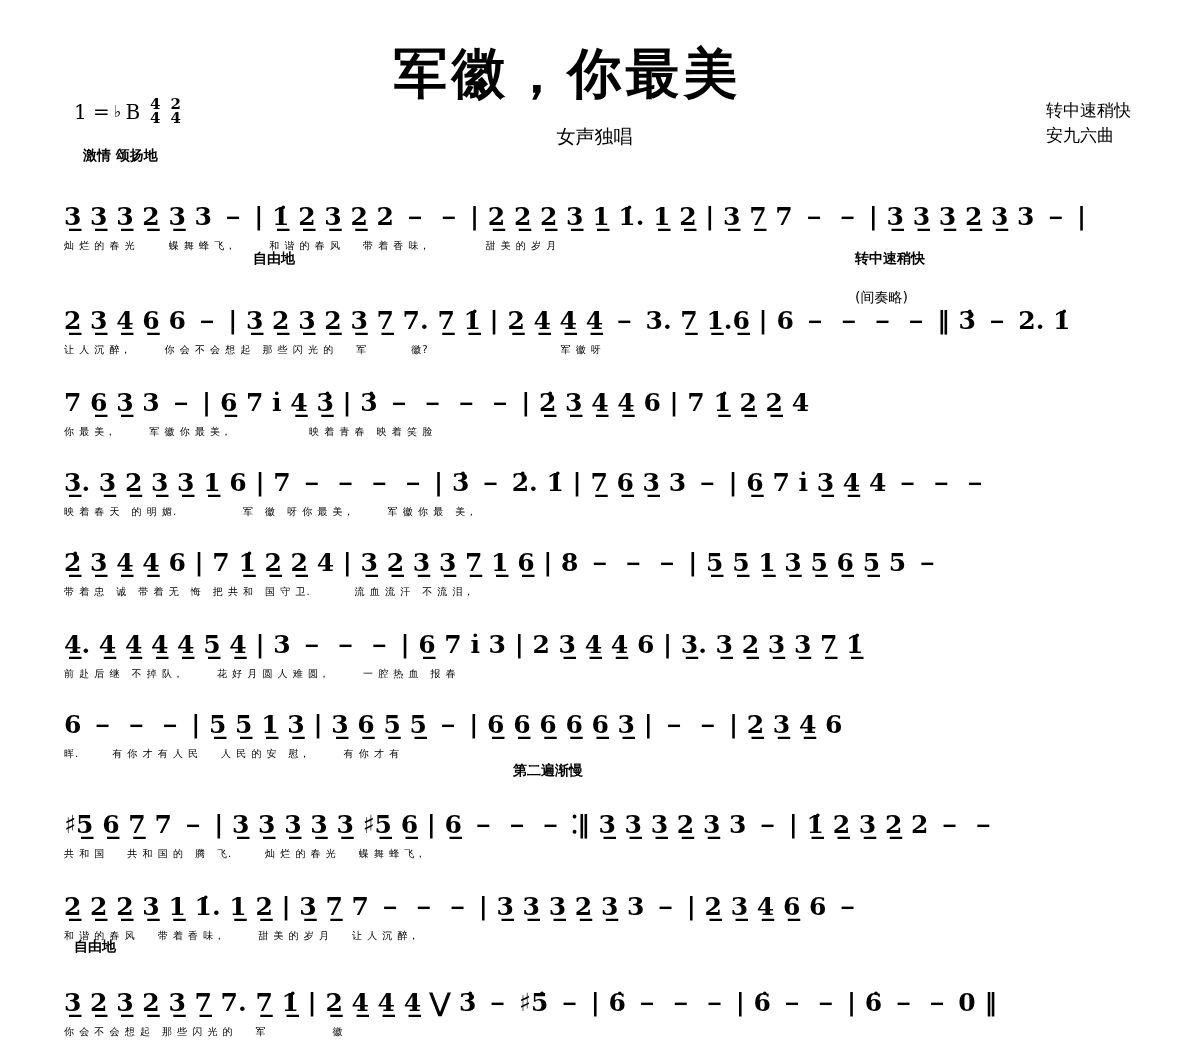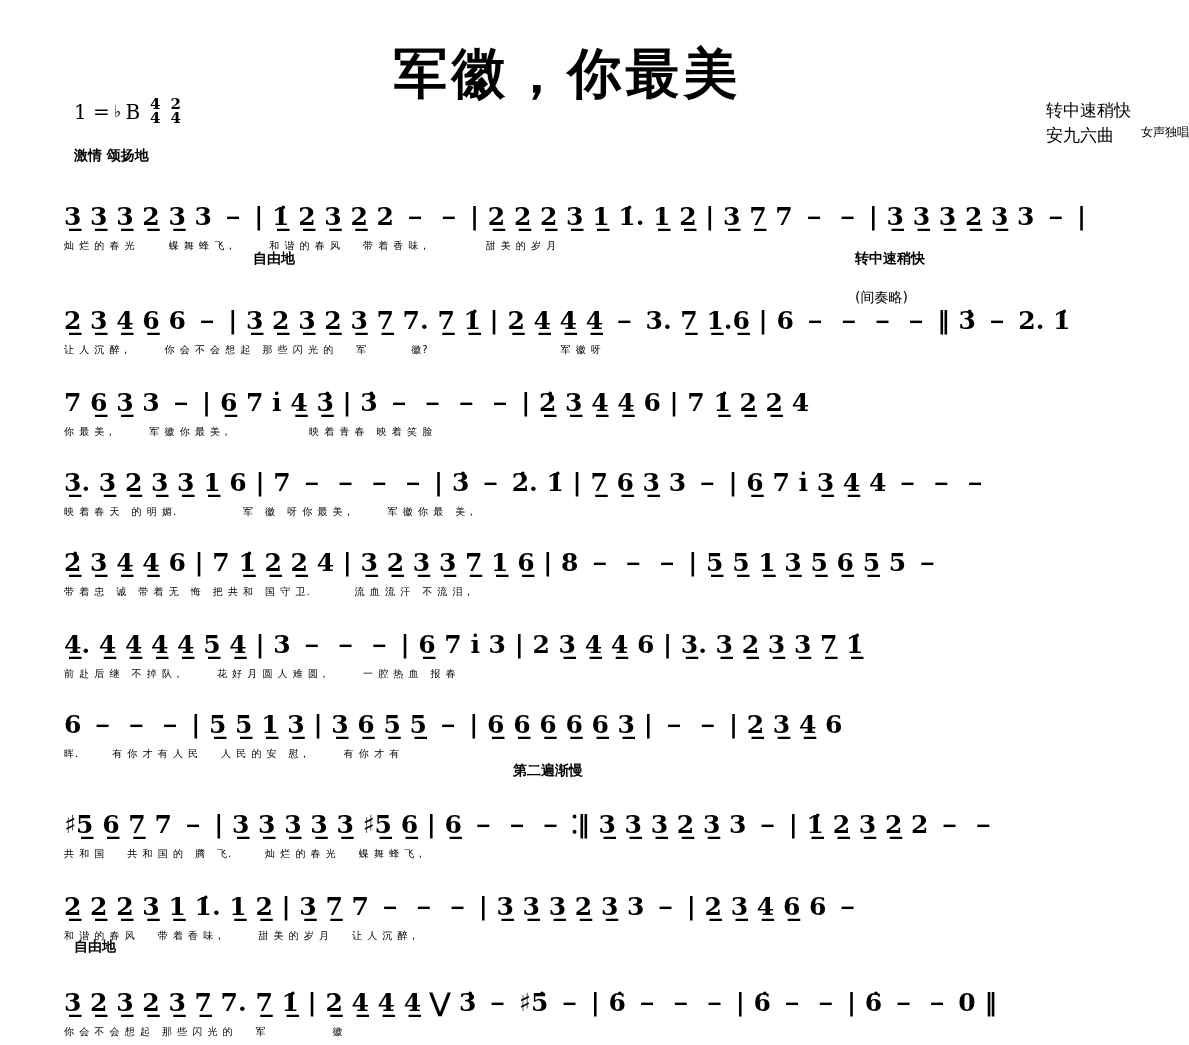--- a/index.html
+++ b/index.html
@@ -31,23 +31,23 @@
     font-weight: bold;
     font-size: 54px;
     letter-spacing: 4px;
     color: #000;
   }
   .subtitle {
     position: absolute;
     top: 124px;
     left: 0;
     width: 1189px;
-    text-align: right;
+    text-align: center;
     font-family: "DejaVu Sans", sans-serif;
-    font-size: 12px;
+    font-size: 19px;
   }
   .credits {
     position: absolute;
     top: 98px;
     right: 58px;
     font-family: "DejaVu Sans", sans-serif;
     font-size: 17px;
     line-height: 1.45;
     text-align: left;
   }
@@ -124,21 +124,21 @@
     <span class="meter">
       <span>4</span>
       <span>4</span>
     </span>
     <span class="meter">
       <span>2</span>
       <span>4</span>
     </span>
   </div>
 
-  <div class="expr" style="top:147px;left:74px">激情 颂扬地</div>
+  <div class="expr" style="top:147px;left:83px">激情 颂扬地</div>
   <div class="expr" style="top:250px;left:253px">自由地</div>
   <div class="expr" style="top:250px;left:855px">转中速稍快</div>
   <div class="expr" style="top:289px;left:855px;font-weight:normal">(间奏略)</div>
   <div class="expr" style="top:762px;left:513px">第二遍渐慢</div>
   <div class="expr" style="top:938px;left:74px">自由地</div>
 
   <div class="system" style="top:172px">
     <div class="notes">3̲ 3̲ 3̲  2̲ 3̲ 3  －  |  1̲̇ 2̲ 3̲ 2̲  2  －  －  |  2̲ 2̲ 2̲  3̲ 1̲  1̇.  1̲ 2̲  |  3̲ 7̲  7  －  －  |  3̲ 3̲ 3̲  2̲ 3̲ 3  －  |</div>
     <div class="lyrics">灿 烂 的 春 光　　　蝶 舞 蜂 飞，　　　和 谐 的 春 风　　带 着 香 味，　　　　　甜 美 的 岁 月</div>
   </div>

